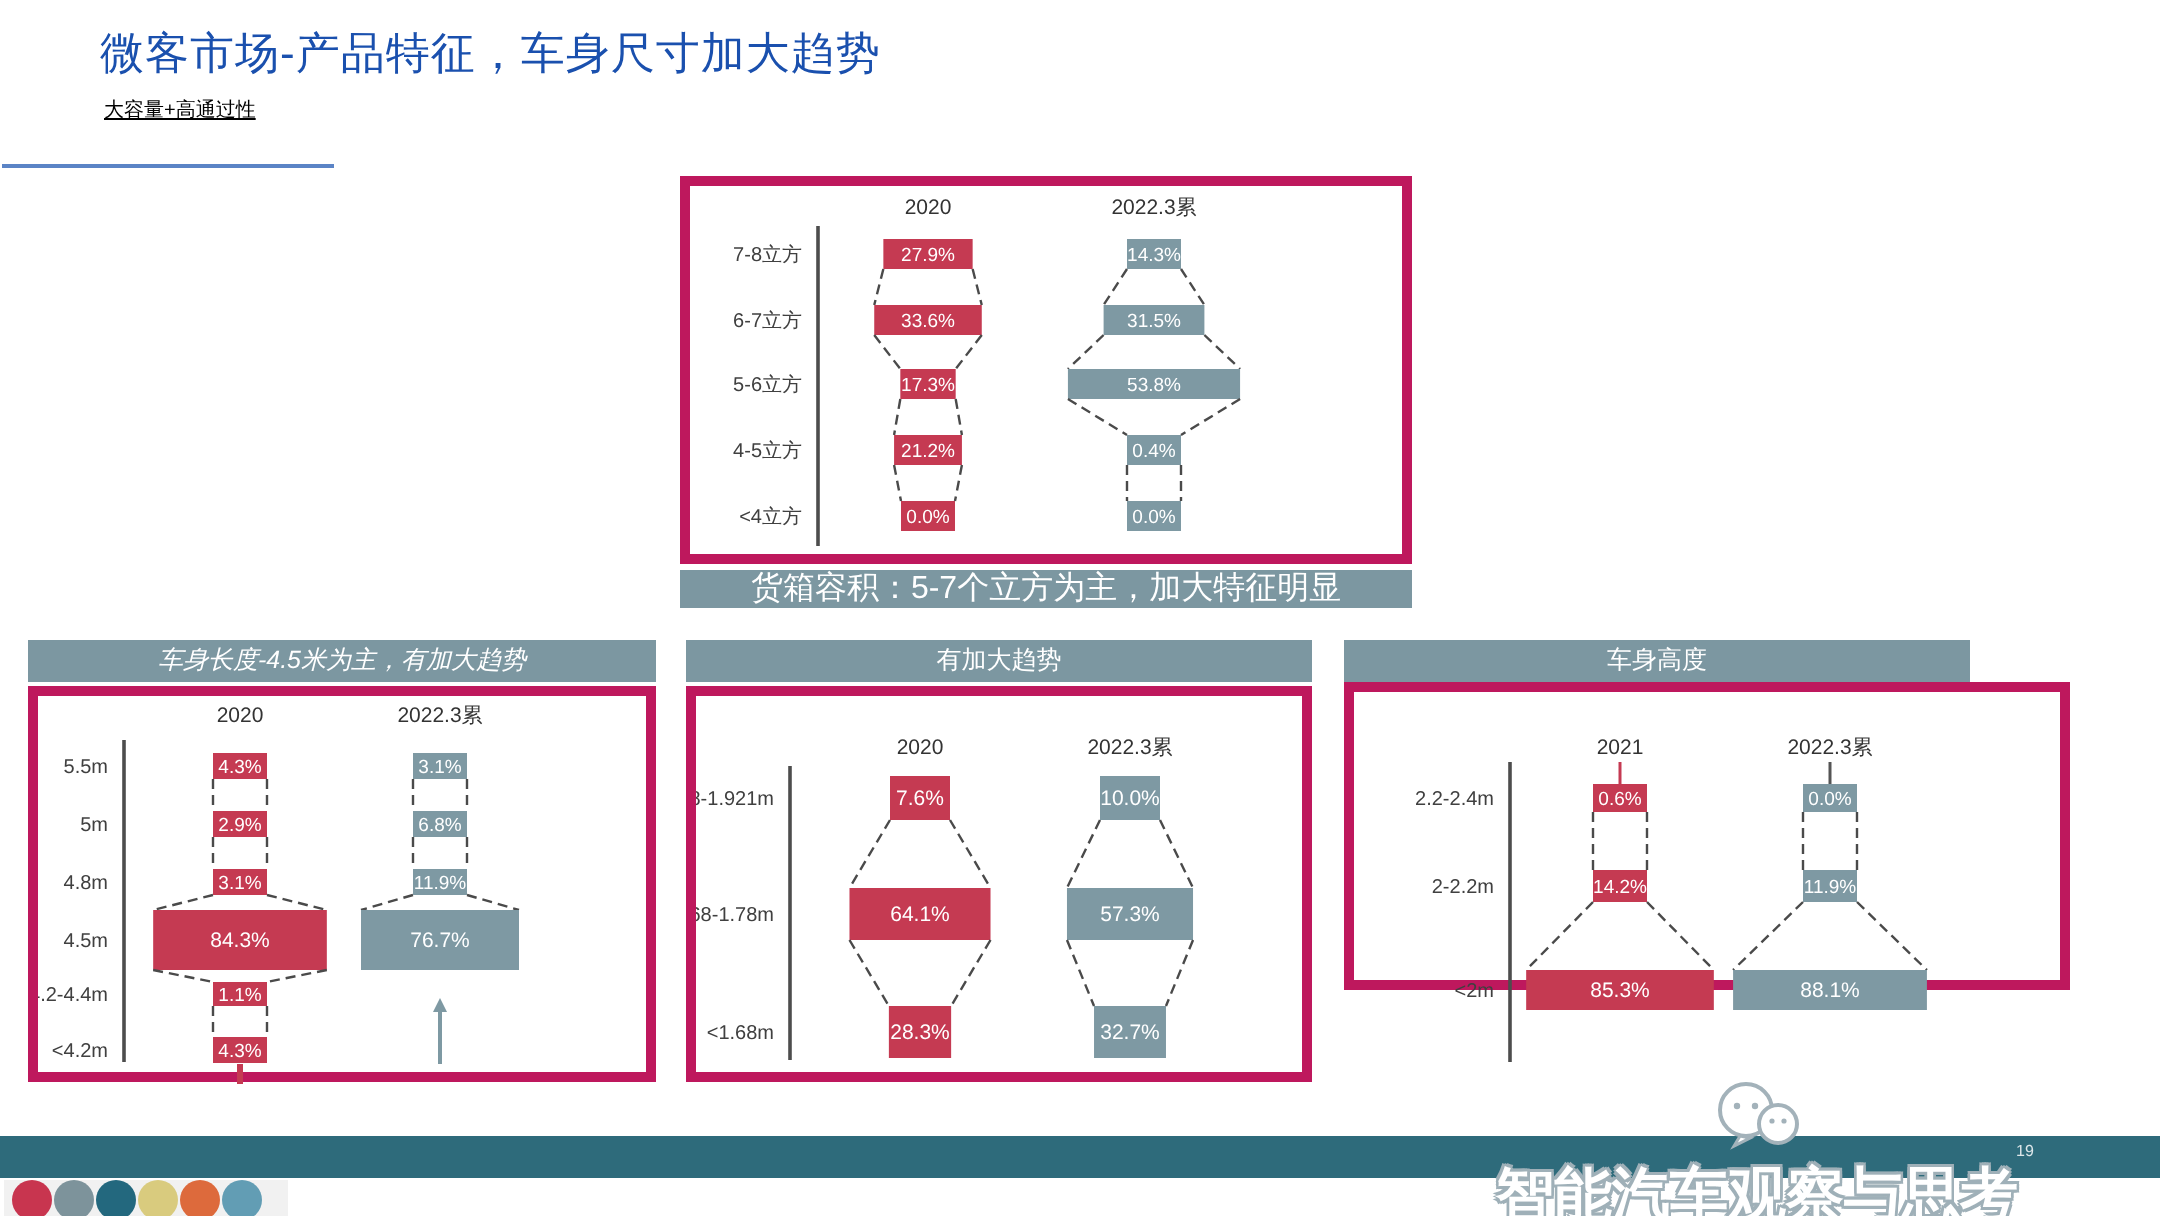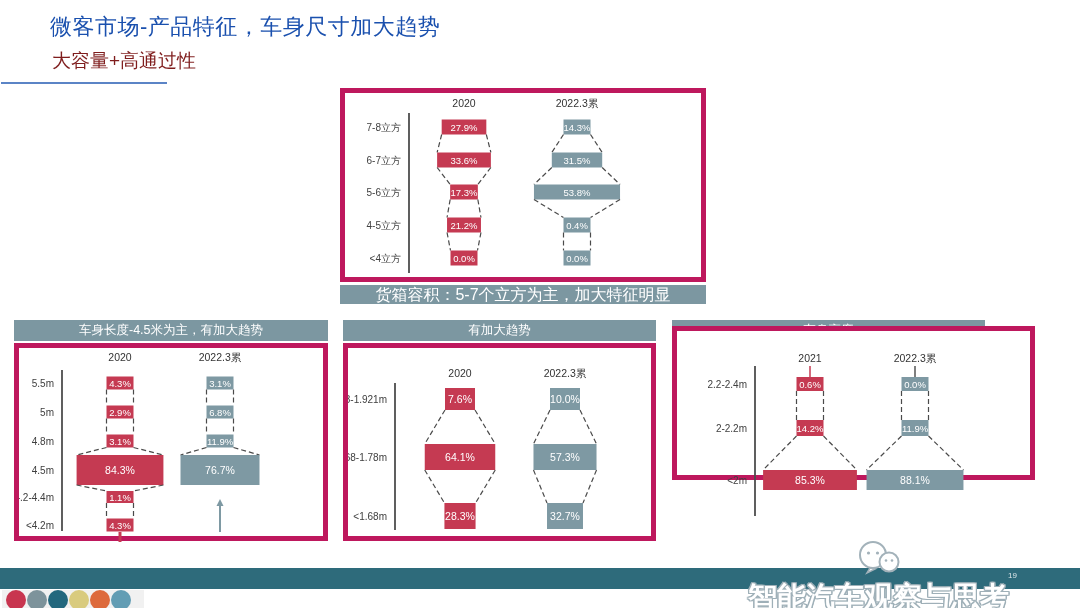--- a/index.html
+++ b/index.html
@@ -1,32 +1,32 @@
 <!DOCTYPE html>
 <html><head>
 <meta charset="utf-8">
 <style>
   html,body{margin:0;padding:0;background:#e8e8e8;}
   .slide{position:relative;width:1080px;height:608px;background:#ffffff;overflow:hidden;
          font-family:"Liberation Sans","DejaVu Sans",sans-serif;}
   .page-title{position:absolute;left:50px;top:12px;font-size:22px;font-weight:normal;color:#1A50AE;letter-spacing:0.5px;}
-  .page-subtitle{position:absolute;left:52px;top:48px;font-size:19px;color:#7f1d1d;}
+  .page-subtitle{position:absolute;left:52px;top:48px;font-size:10px;color:#000000;text-decoration:underline;}
   .title-divider{position:absolute;left:1px;top:82px;width:166px;height:2px;background:#5B84C6;}
   .panel{position:absolute;background:#fff;border:5px solid #be185d;box-sizing:border-box;}
   #p-volume{left:340px;top:88px;width:366px;height:194px;}
   .caption-bar{position:absolute;left:340px;top:285px;width:366px;height:19px;background:#7C97A1;
                color:#fff;font-size:16px;text-align:center;line-height:19px;}
   .panel-header{position:absolute;top:320px;height:21px;background:#7C97A1;color:#fff;
                 font-size:12.5px;text-align:center;line-height:21px;box-sizing:border-box;}
-  #h-length{left:14px;width:314px;}
+  #h-length{left:14px;width:314px;font-style:italic;}
   #h-width{left:343px;width:313px;}
   #h-height{left:672px;width:313px;}
   #p-length{left:14px;top:343px;width:314px;height:198px;}
   #p-width{left:343px;top:343px;width:313px;height:198px;}
-  #p-height{left:672px;top:326px;width:363px;height:154px;}
+  #p-height{left:672px;top:341px;width:363px;height:154px;}
   .chart-svg{position:absolute;left:0;top:0;}
   .watermark{position:absolute;left:748px;top:538px;display:flex;align-items:center;z-index:5;flex-direction:column;}
   .watermark-text{font-size:29px;font-weight:bold;color:#fff;letter-spacing:0px;white-space:nowrap;
      text-shadow:-1.3px -1.3px 0 #9FB0B8, 1.3px -1.3px 0 #9FB0B8, -1.3px 1.3px 0 #9FB0B8,
                   1.3px 1.3px 0 #9FB0B8, 0 1.3px 0 #9FB0B8, 0 -1.3px 0 #9FB0B8,
                   1.3px 0 0 #9FB0B8, -1.3px 0 0 #9FB0B8;}
   .bottom-bar{position:absolute;left:0;top:568px;width:1080px;height:21px;background:#2E6B7B;z-index:3;}
   .page-number{position:absolute;left:1008px;top:3px;font-size:8px;color:#DCE6E9;text-align:right;}
   .dots-strip{position:absolute;left:2px;top:590px;width:142px;height:18px;background:#F1F1F1;
               display:flex;gap:1px;padding-left:4px;box-sizing:border-box;z-index:4;}

